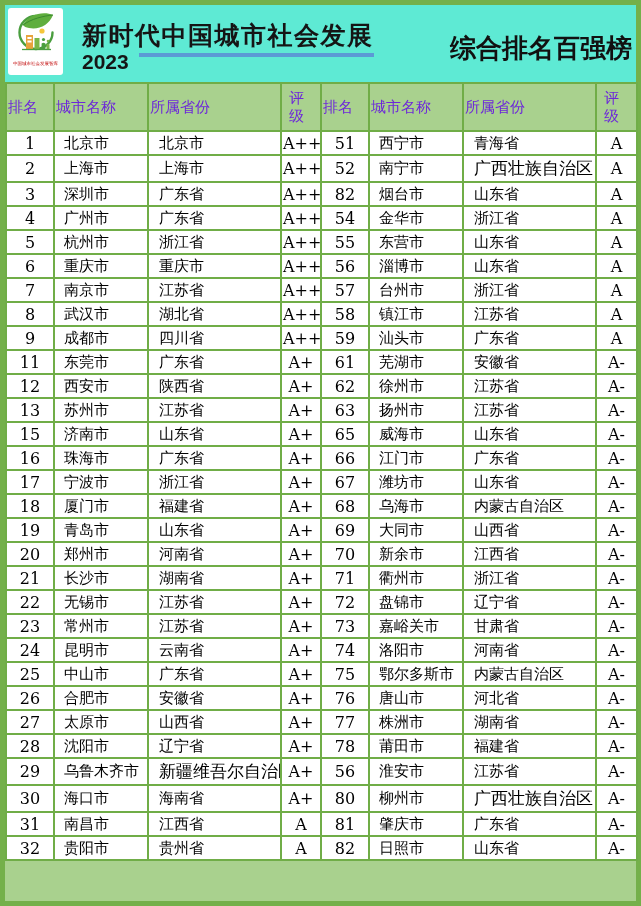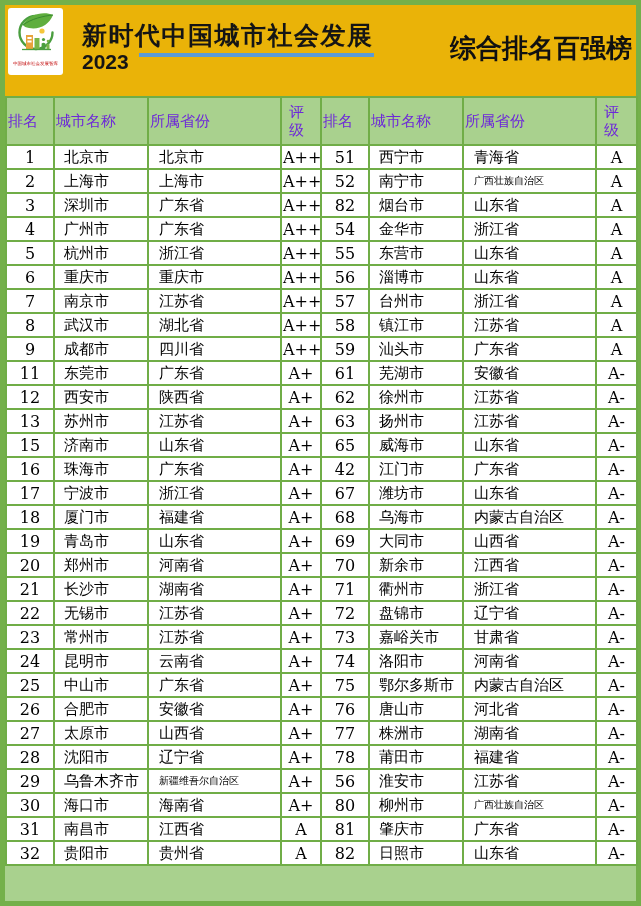--- a/index.html
+++ b/index.html
@@ -12,22 +12,22 @@
   }
   .page {
     position: absolute;
     left: 5px; top: 5px;
     width: 631px; height: 896px;
     background: #a9d18e;
   }
   
   .banner {
     position: relative;
-    height: 91px;
-    background: #eab308;
+    height: 77px;
+    background: #5eead4;
     padding-left: 24px;
   }
   .logo-box {
     position: absolute;
     left: 3px; top: 3px;
     width: 55px; height: 67px;
     background: #ffffff;
     border-radius: 3px;
     display: flex;
     flex-direction: column;
@@ -121,21 +121,21 @@
   td.cell-city {
     text-align: left;
     padding-left: 9px;
     font-size: 15px;
   }
   td.cell-prov {
     text-align: left;
     padding-left: 10px;
     font-size: 15px;
   }
-  td.cell-prov.small { font-size: 10px; }
+  td.cell-prov.small { font-size: 17px; }
   td.cell-rating {
     text-align: center;
     font-size: 16px;
   }
 </style>
 </head>
 <body>
 
 <div class="page">
 
@@ -328,21 +328,21 @@
           <td class="cell-rank">65</td>
           <td class="cell-city">威海市</td>
           <td class="cell-prov">山东省</td>
           <td class="cell-rating">A-</td>
         </tr>
         <tr>
           <td class="cell-rank">16</td>
           <td class="cell-city">珠海市</td>
           <td class="cell-prov">广东省</td>
           <td class="cell-rating">A+</td>
-          <td class="cell-rank">42</td>
+          <td class="cell-rank">66</td>
           <td class="cell-city">江门市</td>
           <td class="cell-prov">广东省</td>
           <td class="cell-rating">A-</td>
         </tr>
         <tr>
           <td class="cell-rank">17</td>
           <td class="cell-city">宁波市</td>
           <td class="cell-prov">浙江省</td>
           <td class="cell-rating">A+</td>
           <td class="cell-rank">67</td>

